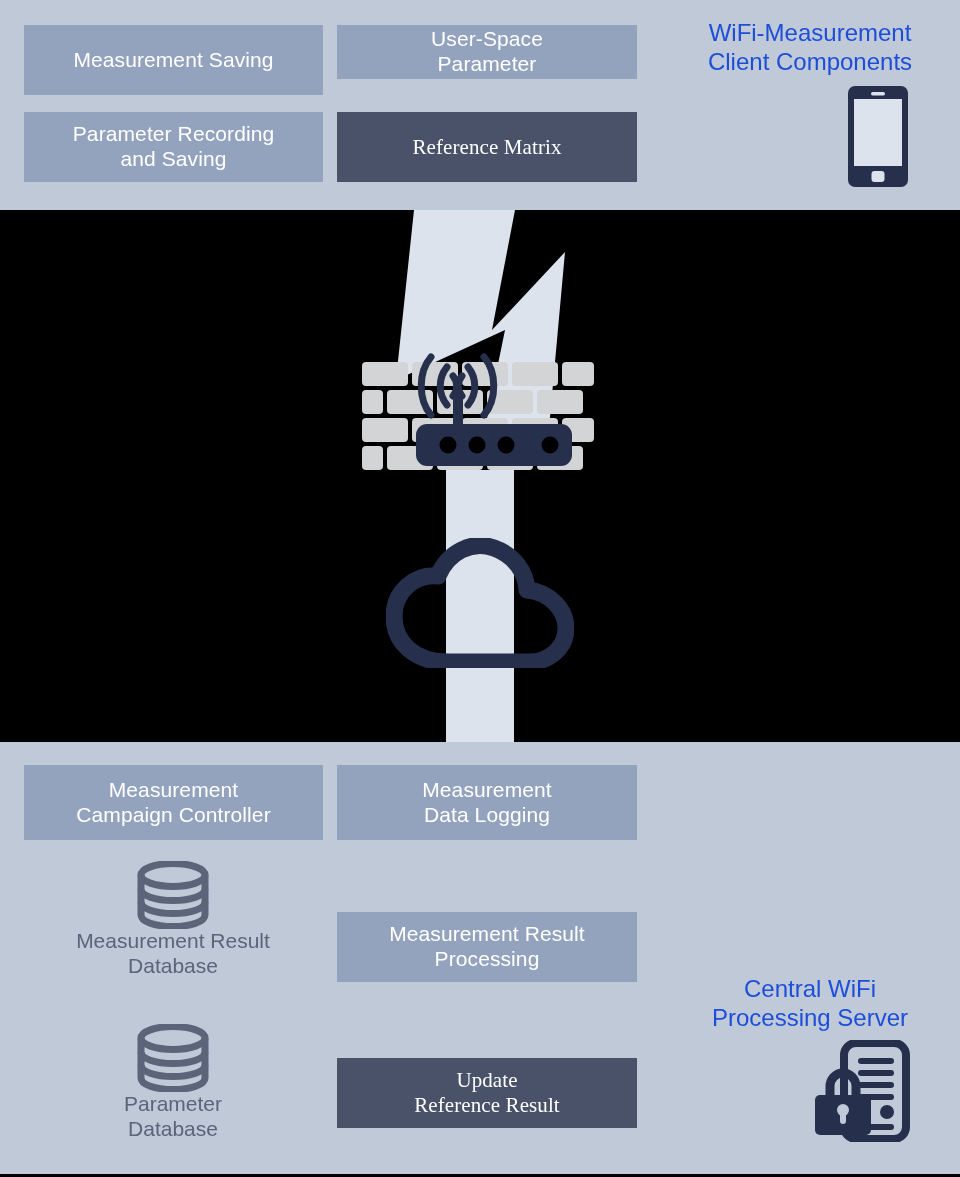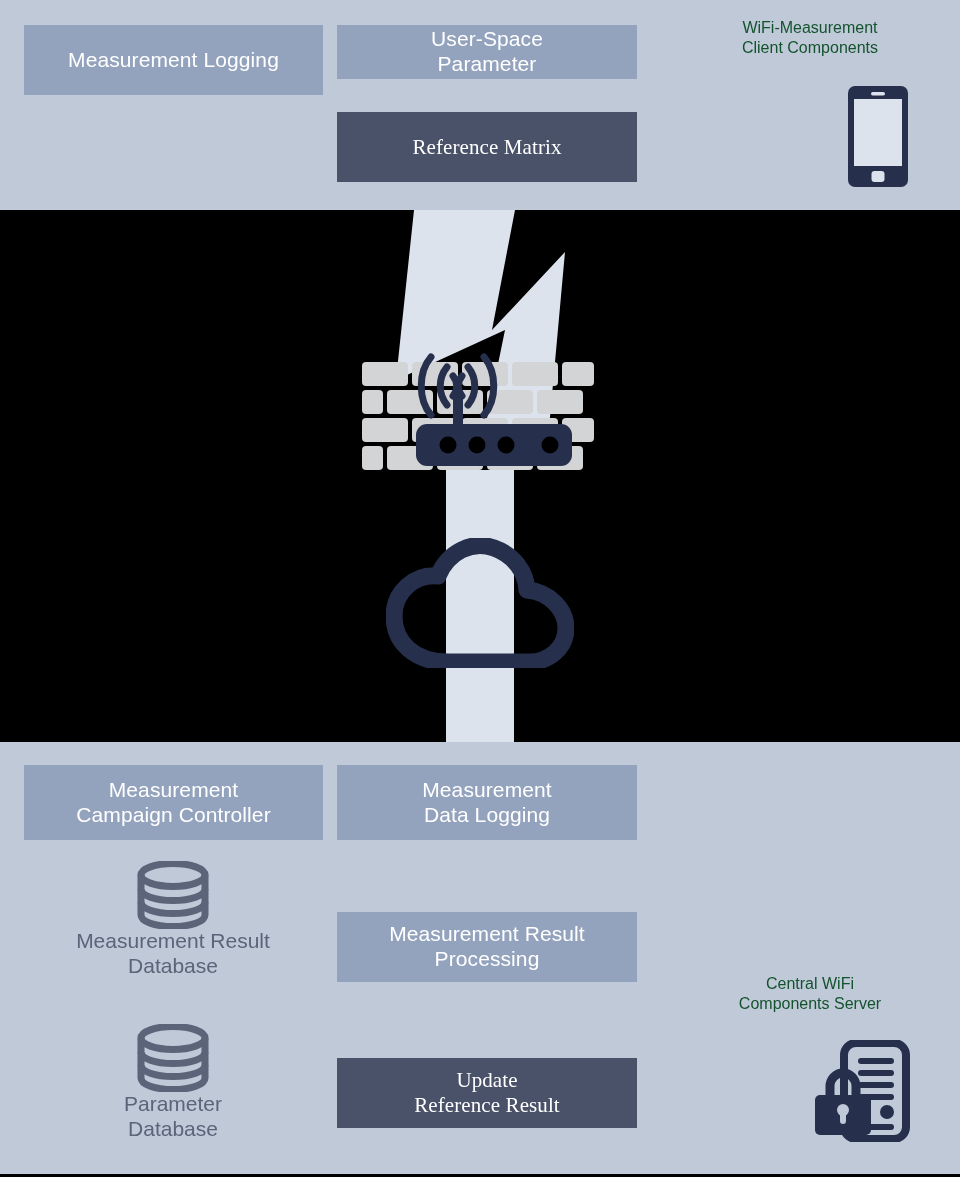--- a/index.html
+++ b/index.html
@@ -29,22 +29,22 @@
     white-space:pre-line;
     box-sizing:border-box;
     padding:2px 8px;
   }
   .box.light{background:#94a3bd;}
   .box.dark{background:#495268;font-family:Liberation Serif, serif;}
 
   
   .caption{
     position:absolute;
-    color:#14532d;
-    font-size:16px;
+    color:#1d4ed8;
+    font-size:24px;
     line-height:1.22;
     text-align:center;
     white-space:pre-line;
   }
   
   .dblabel{
     position:absolute;
     color:#5b6478;
     font-size:21px;
     line-height:1.2;
@@ -57,25 +57,27 @@
 </head>
 <body>
 
 <div id="stage">
 
   <div class="band-top"></div>
   <div class="band-mid"></div>
   <div class="band-bottom"></div>
   <div class="band-edge"></div>
 
-  <div class="box light" style="left:24px;top:25px;width:299px;height:70px;">Measurement Logging</div>
+  <div class="box light" style="left:24px;top:25px;width:299px;height:70px;">Measurement Saving</div>
 
   <div class="box light" style="left:337px;top:25px;width:300px;height:54px;">User-Space
 Parameter</div>
 
+  <div class="box light" style="left:24px;top:112px;width:299px;height:70px;">Parameter Recording
+and Saving</div>
 
   <div class="box dark" style="left:337px;top:112px;width:300px;height:70px;">Reference Matrix</div>
 
   <div class="caption" style="left:660px;top:18px;width:300px;">WiFi-Measurement
 Client Components</div>
 
   <svg class="svgabs" style="left:848px;top:86px;" width="60" height="101" viewBox="0 0 60 101">
     <rect x="0" y="0" width="60" height="101" rx="7" ry="7" fill="#26304d"></rect>
     <rect x="6" y="13" width="48" height="67" fill="#dde3ec"></rect>
     <rect x="23" y="6" width="14" height="3.4" rx="1.7" fill="#dde3ec"></rect>
@@ -172,21 +174,21 @@
       <ellipse cx="37" cy="14" rx="32" ry="11.5"></ellipse>
       <path d="M5 14 V 54 C 5 60.5, 19 65.5, 37 65.5 C 55 65.5, 69 60.5, 69 54 V 14"></path>
       <path d="M5 28 C 5 34.5, 19 39.5, 37 39.5 C 55 39.5, 69 34.5, 69 28"></path>
       <path d="M5 41 C 5 47.5, 19 52.5, 37 52.5 C 55 52.5, 69 47.5, 69 41"></path>
     </g>
   </svg>
   <div class="dblabel" style="left:14px;top:1091px;width:318px;">Parameter
 Database</div>
 
   <div class="caption" style="left:660px;top:974px;width:300px;">Central WiFi
-Components Server</div>
+Processing Server</div>
 
   <svg class="svgabs" style="left:812px;top:1040px;" width="98" height="102" viewBox="0 0 98 102">
 
     <rect x="32" y="3" width="62" height="96" rx="12" ry="12" fill="none" stroke="#26304d" stroke-width="8"></rect>
     <g fill="#26304d">
       <rect x="46" y="18" width="36" height="6" rx="3"></rect>
       <rect x="46" y="30" width="36" height="6" rx="3"></rect>
       <rect x="46" y="42" width="36" height="6" rx="3"></rect>
       <rect x="46" y="54" width="36" height="6" rx="3"></rect>
       <circle cx="75" cy="72" r="7"></circle>

